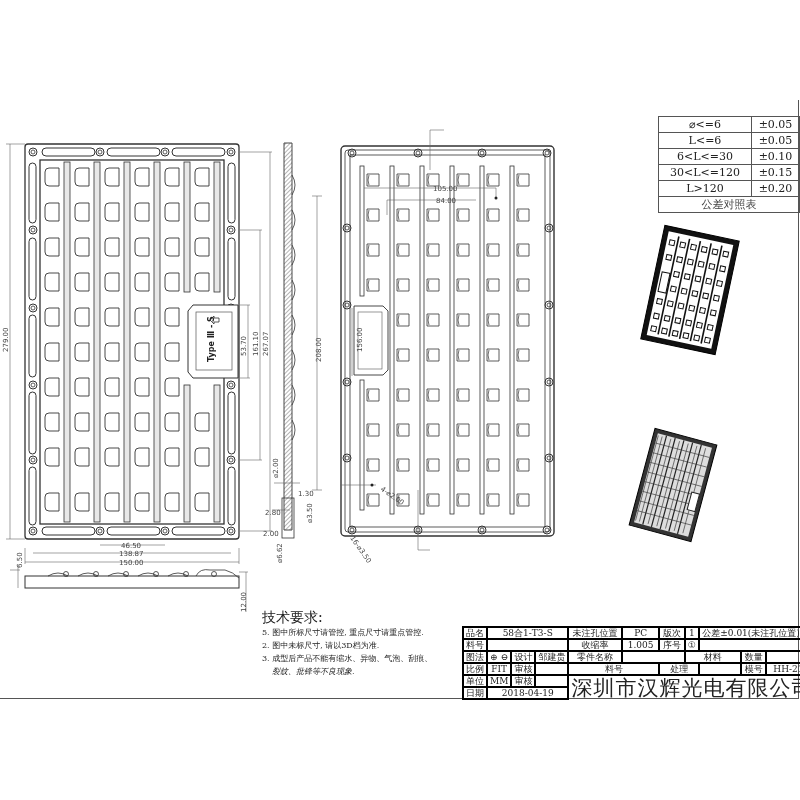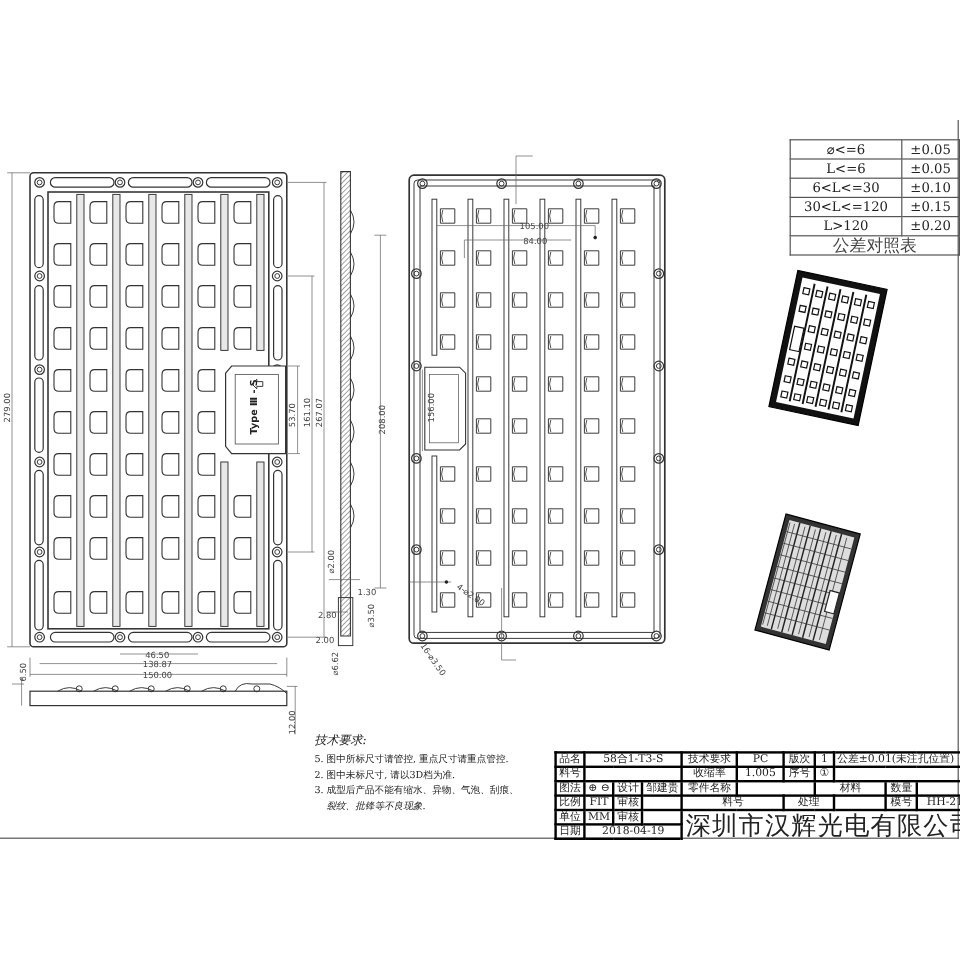--- a/index.html
+++ b/index.html
@@ -3,23 +3,23 @@
 <meta charset="utf-8">
 <style>
   html,body{margin:0;padding:0;background:#fff;}
   body{width:800px;height:800px;position:relative;overflow:hidden;font-family:"DejaVu Serif",serif;color:#222;}
   .abs{position:absolute;}
   svg text{font-family:"DejaVu Sans",sans-serif;}
   .frame{position:absolute;left:0;top:100px;width:798px;height:598px;border-right:1px solid #555;border-bottom:1px solid #555;}
   table{border-collapse:collapse;}
   .tol{position:absolute;left:658px;top:116px;width:142px;font-size:11px;}
   .tol td{border:1px solid #555;height:15px;padding:0 2px;text-align:center;line-height:14px;}
-  .tol .cap{font-size:14px;color:#444;}
+  .tol .cap{font-size:11px;color:#444;}
   .tech{position:absolute;left:262px;top:611px;width:200px;font-size:8px;line-height:13px;}
-  .tech .title{font-size:10px;margin-bottom:2px;font-style:italic;}
+  .tech .title{font-size:14px;margin-bottom:2px;}
   .tech .line{white-space:nowrap;}
   .tech .indent{padding-left:10px;font-style:italic;}
   .tb{position:absolute;left:462px;top:626px;width:336px;font-size:9px;}
   .tb td{border:2px solid #000000;height:10px;padding:0 2px;line-height:10px;white-space:nowrap;text-align:center;}
   .tb td.l{text-align:left;}
   .tb .company{font-size:21px;line-height:22px;letter-spacing:1px;text-align:left;padding-left:2px;border-bottom:none;}
 </style>
 </head>
 <body>
 
@@ -466,21 +466,21 @@
       <col style="width:22px">
       <col style="width:12px">
       <col style="width:40px">
       <col style="width:22px">
       <col style="width:48px">
   </colgroup>
   <tbody>
       <tr>
     <td>品名</td>
     <td colspan="4">58合1-T3-S</td>
-    <td>技术要求</td>
+    <td>未注孔位置</td>
     <td>PC</td>
     <td>版次</td>
     <td>1</td>
     <td colspan="3" class="l">公差±0.01(未注孔位置)</td>
   </tr>
   <tr>
     <td>料号</td>
     <td colspan="4"></td>
     <td>收缩率</td>
     <td>1.005</td>

